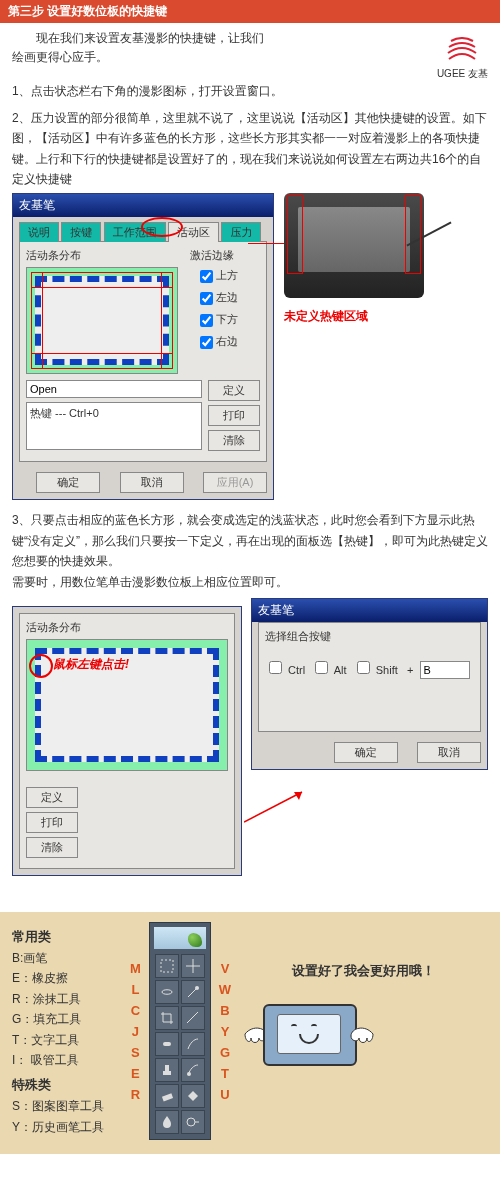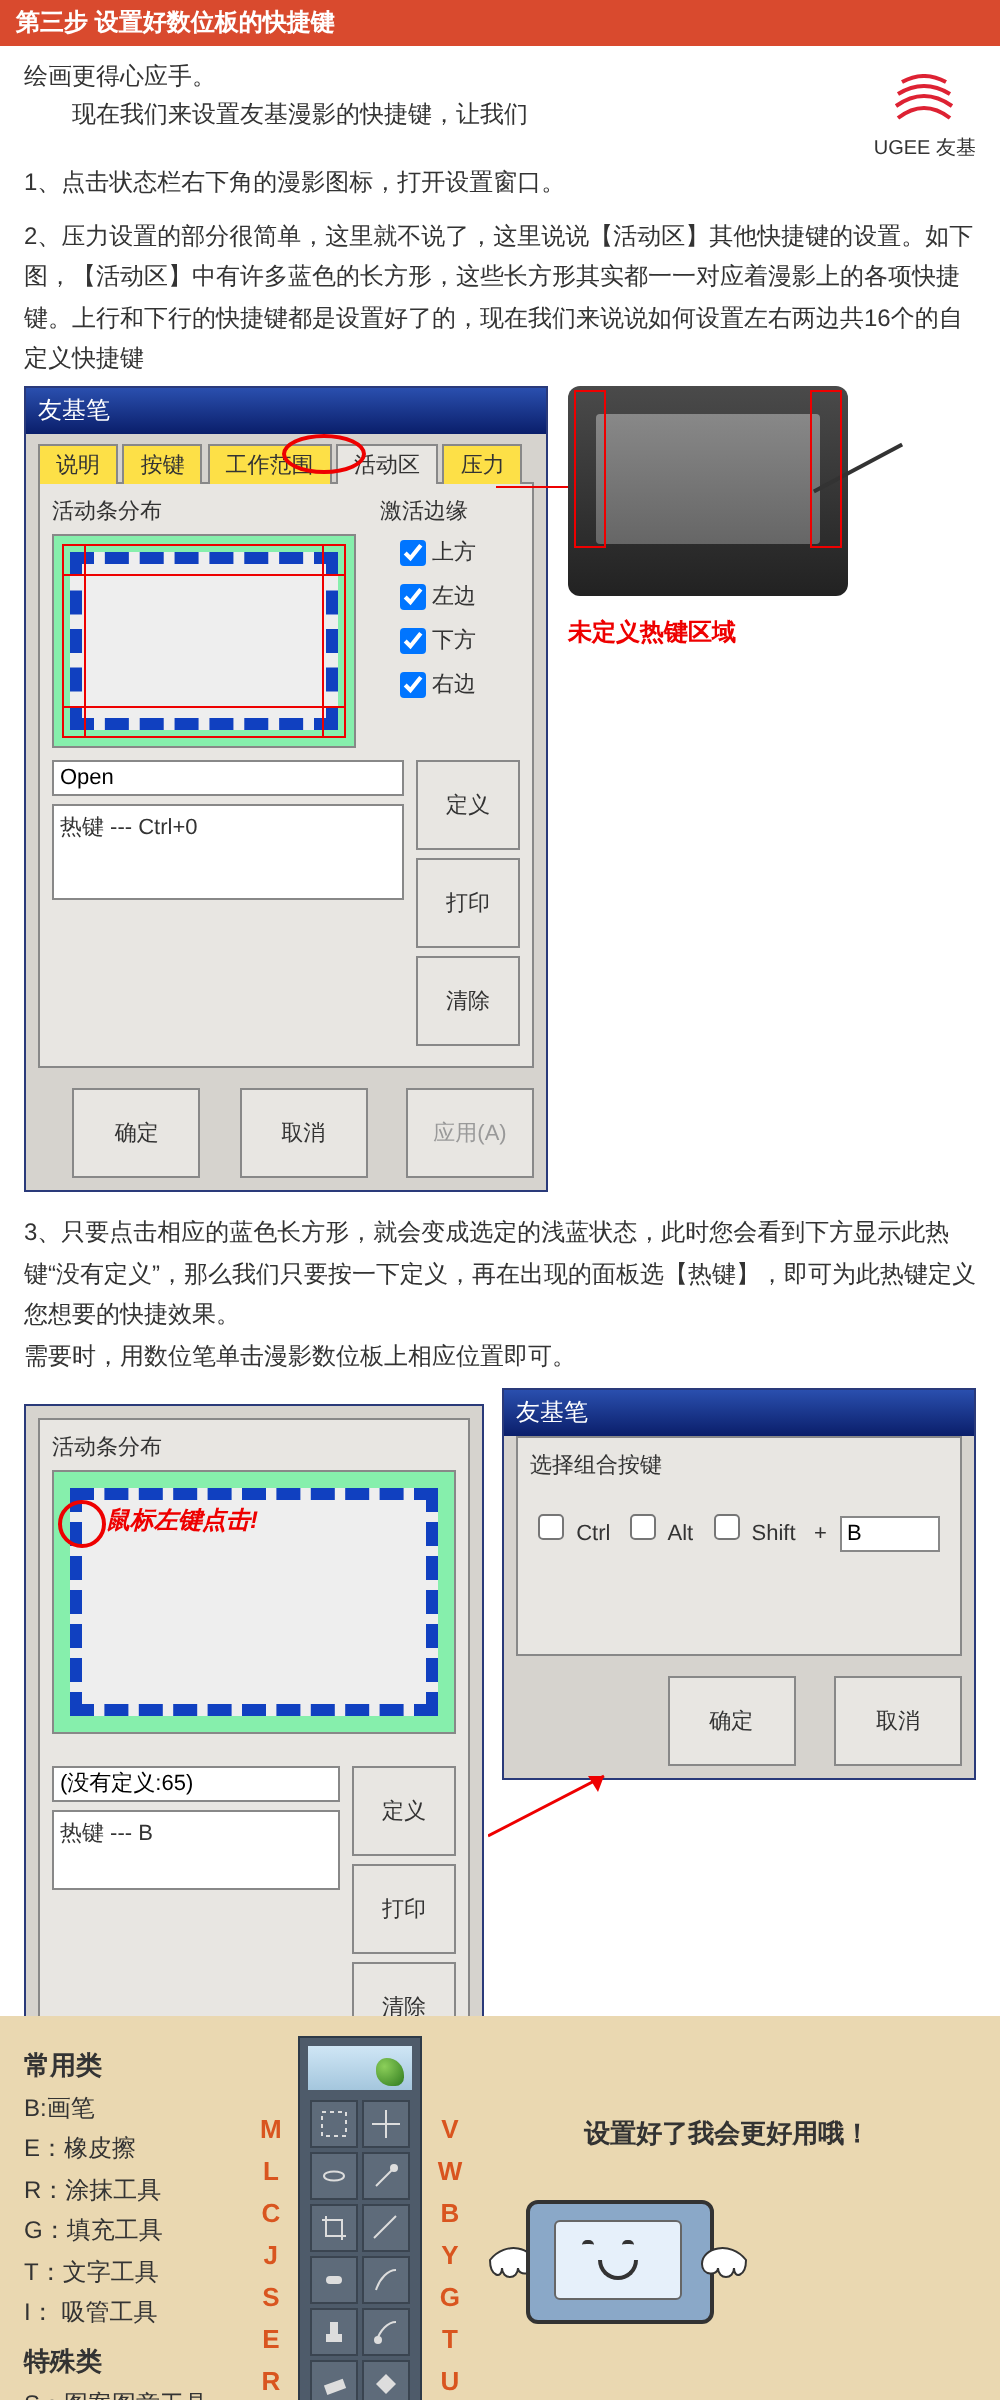--- a/index.html
+++ b/index.html
@@ -88,21 +88,21 @@
     padding: 3px 6px;
     font-size: 12px;
   }
   .tabs {
     padding: 4px 6px 0 6px;
   }
   .tab {
     display: inline-block;
     border: 1px solid #888;
     border-bottom: none;
-    background: #fde047;
+    background: #14b8a6;
     padding: 2px 8px;
     font-size: 11px;
     margin-right: -1px;
     position: relative;
     top: 1px;
   }
   .tab.active { background: #e8e6e2; }
   .pane {
     border: 1px solid #888;
     background: #e8e6e2;
@@ -149,21 +149,21 @@
     background: #fff;
     font-size: 11px;
     padding: 3px;
     box-sizing: border-box;
     overflow: hidden;
   }
   .btn {
     display: inline-block;
     border: 1px solid #888;
     background: #e8e6e2;
-    padding: 14px 10px;
+    padding: 2px 10px;
     font-size: 11px;
     min-width: 42px;
     text-align: center;
   }
   .btn-col .btn { display: block; margin-bottom: 4px; width: 52px; box-sizing: border-box;}
   .btn-row { text-align: right; padding: 4px 6px 6px;}
   .btn-row .btn { margin-left: 16px;}
   .red-text { color: #e00; font-size: 12px; font-weight: bold;}
   .tablet-device {
     width: 140px; height: 105px;
@@ -272,22 +272,22 @@
 <body>
 
 <div class="step-header">
   <span>第三步 设置好数位板的快捷键</span>
 </div>
 
 <div class="body-pad">
 
   
   <div>
+    <div class="intro">现在我们来设置友基漫影的快捷键，让我们</div>
     <div class="intro" style="text-indent:0">绘画更得心应手。</div>
-    <div class="intro">现在我们来设置友基漫影的快捷键，让我们</div>
   </div>
   <div class="logo-block">
     <svg width="34" height="28">
       <g stroke="#d23" stroke-width="2" fill="none">
         <path d="M6 4 Q17 -2 28 4"></path>
           <path d="M4 10 Q17 2 30 10"></path>
         <path d="M3 16 Q17 6 31 16"></path>
           <path d="M4 22 Q17 12 30 22"></path>
       </g>
     </svg>
@@ -378,26 +378,20 @@
 
     <div class="win" style="width:228px;position:absolute;left:0;top:8px">
       <div class="pane" style="margin:6px">
         <div class="group-title">活动条分布</div>
         <div class="active-area-box" style="width:200px;height:130px;position:relative">
           <div class="dashed-rect"></div>
           <span class="circle-simple" style="width:20px;height:20px;left:2px;top:14px"></span>
           <span class="red-text" style="position:absolute;left:26px;top:16px;font-style:italic">鼠标左键点击!</span>
         </div>
         <div style="display:flex;gap:6px;margin-top:16px">
-          <div style="flex:1">
-            <input class="wide-input" value="(没有定义:65)" style="">
-            <div class="textbox" style="margin-top:4px;height:40px">
-              <span>热键 --- B</span>
-            </div>
-          </div>
           <div class="btn-col">
             <span class="btn">定义</span>
             <span class="btn">打印</span>
             <span class="btn">清除</span>
           </div>
         </div>
       </div>
     </div>
 
     <div class="win" style="width:235px;position:absolute;right:0;top:0">

